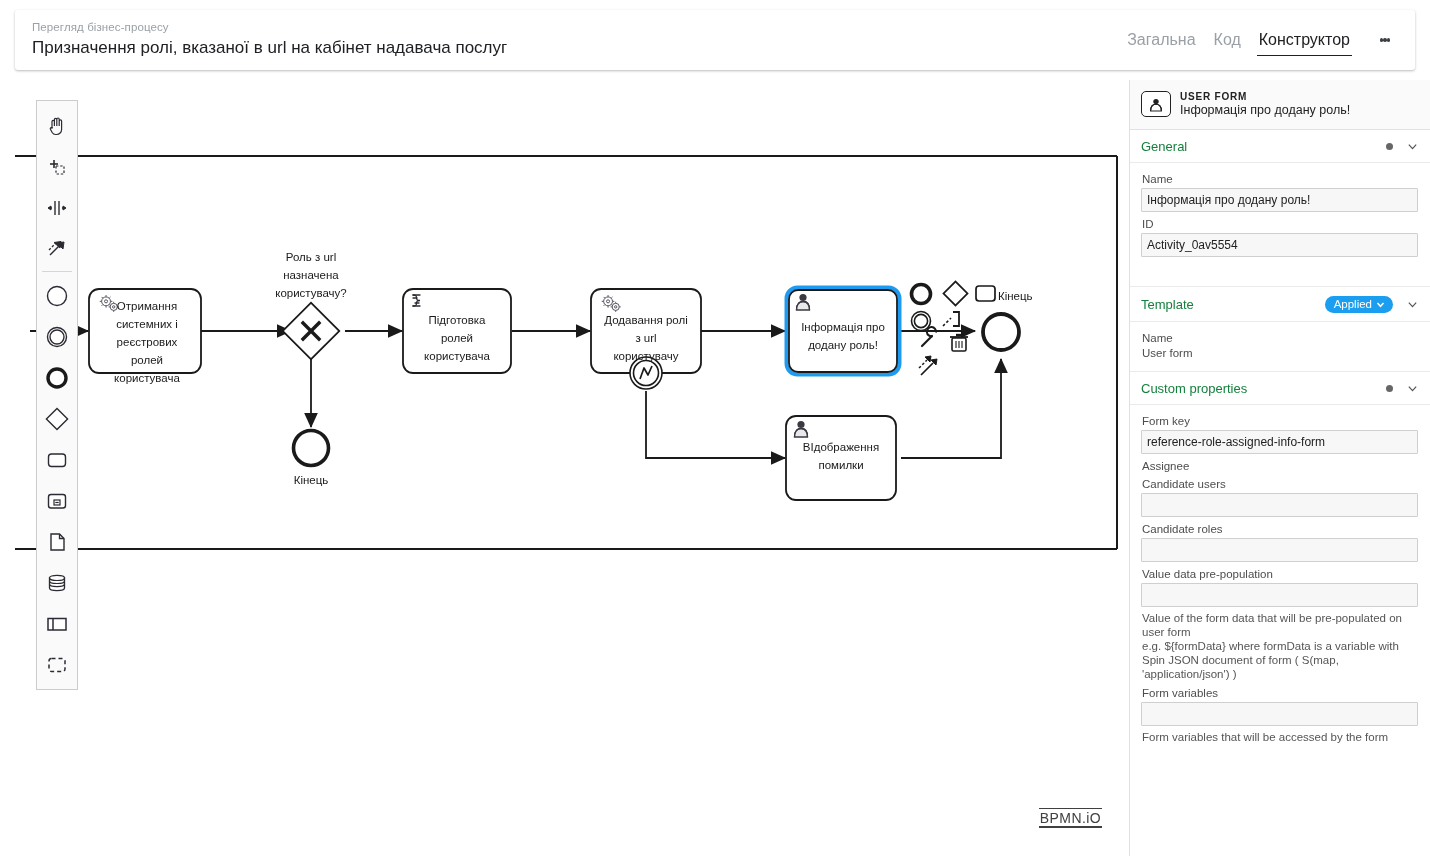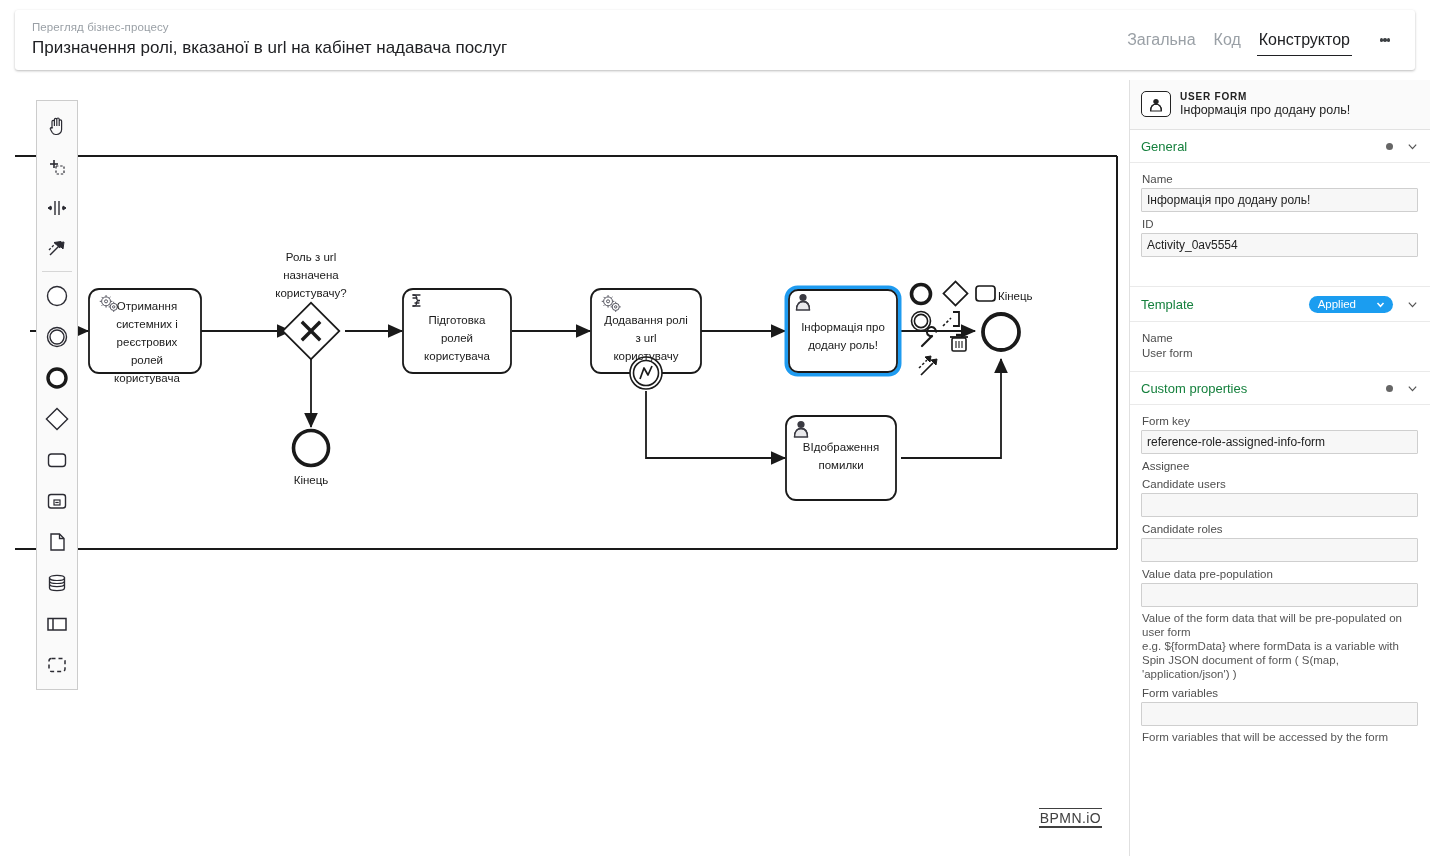--- a/index.html
+++ b/index.html
@@ -91,21 +91,21 @@
   .group-head {
     display: flex; align-items: center; padding: 9px 12px 8px 11px;
     border-bottom: 1px solid #eaeaea; background: #fff;
   }
   .group-title { font-size: 13px; color: #15803d; }
   .group-right { margin-left: auto; display:flex; align-items:center; gap: 14px; }
   .dot { width: 7px; height: 7px; border-radius: 50%; background: #666; display:block; }
   .chev { width: 11px; height: 11px; }
   .badge {
     background: #1b9df0; color: #fff; font-size: 11.5px;
-    border-radius: 10px; padding: 2px 8px 3px 9px; display: flex; align-items:center; gap:20px;
+    border-radius: 10px; padding: 2px 8px 3px 9px; display: flex; align-items:center; gap:4px;
     cursor: pointer;
   }
   .section { padding: 4px 12px 10px 11px; }
   .field-label { font-size: 11.5px; color: #4d4d4d; margin: 6px 0 3px 1px; }
   .field-input {
     width: 100%; height: 24px; background: #f7f7f7; border: 1px solid #cfcfcf;
     font-size: 12px; color: #222; padding: 0 5px; font-family: "Liberation Sans", sans-serif;
     border-radius: 1px; outline: none;
   }
   .static-val { font-size: 11.5px; color: #4d4d4d; margin: 3px 0 2px 1px; }

